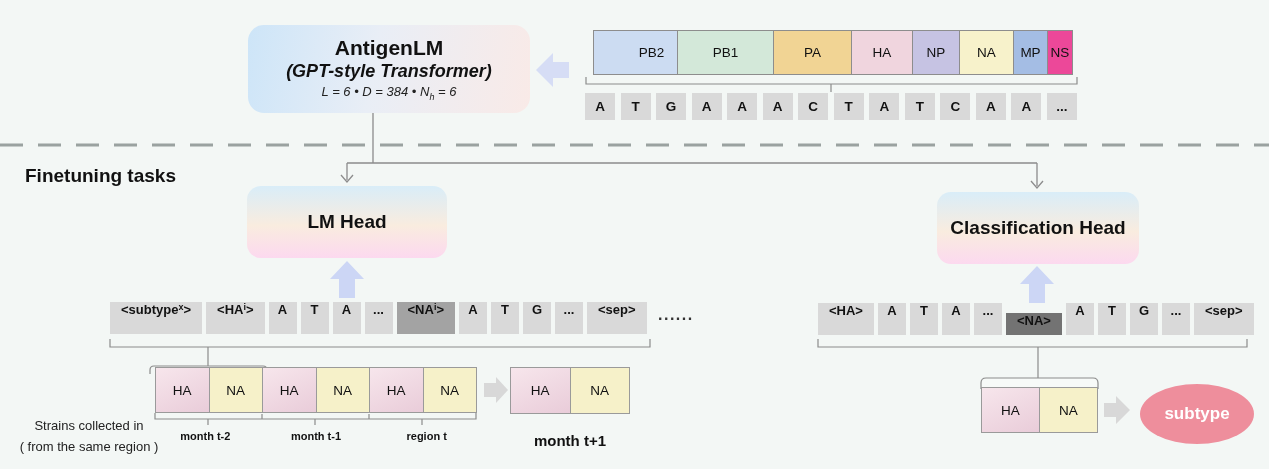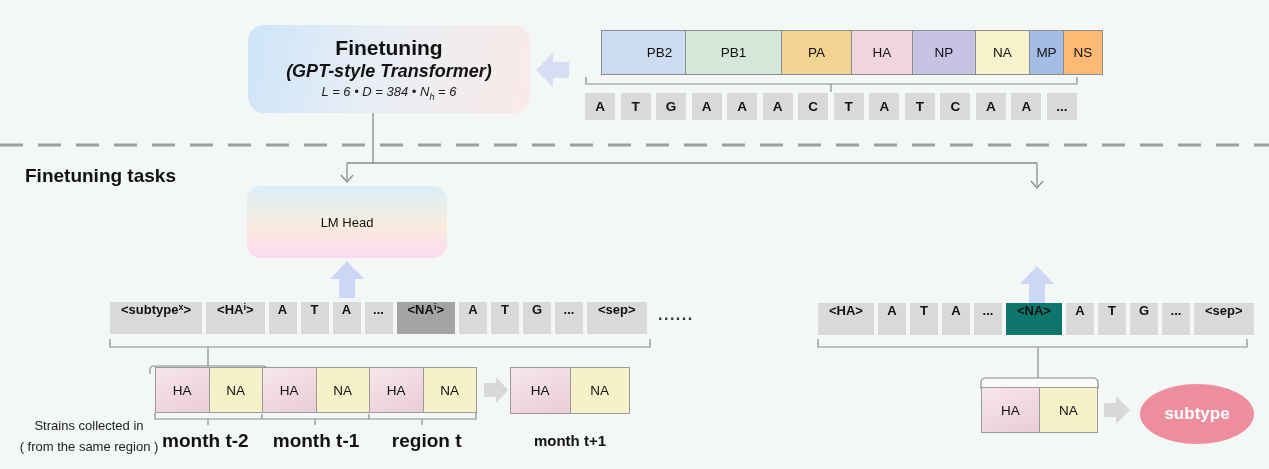--- a/index.html
+++ b/index.html
@@ -12,46 +12,46 @@
   .model-box{left:248px;top:25px;width:282px;height:88px;border-radius:16px;
              background:linear-gradient(100deg,#cde5f8 0%,#e9eef6 45%,#f9eae7 100%);
              display:flex;flex-direction:column;justify-content:center;align-items:center;}
   .model-title{font-weight:bold;font-size:21px;line-height:24px;}
   .model-subtitle{font-weight:bold;font-style:italic;font-size:18px;line-height:22px;}
   .model-params{font-style:italic;font-size:13px;margin-top:2px;color:#222;}
   .model-params sub{font-size:9px;}
   .genome-bar{left:585px;top:30px;height:45px;display:flex;}
   .genome-seg{border:1px solid #8d8d8d;margin-left:-1px;display:flex;align-items:center;
               justify-content:center;font-size:13.5px;box-sizing:border-box;}
-  .genome-seg:first-child{margin-left:16px;padding-left:32px;}
+  .genome-seg:first-child{margin-left:8px;padding-left:32px;}
   .dna-row{left:585px;top:93px;width:492px;display:flex;justify-content:space-between;}
   .dna-box{width:30px;height:27px;display:flex;align-items:center;justify-content:center;
            font-weight:bold;font-size:13.5px;}
   .head-box{border-radius:14px;display:flex;align-items:center;justify-content:center;
-            font-weight:normal;font-size:13px;
+            font-weight:bold;font-size:19px;
             background:linear-gradient(180deg,#d9edf8 0%,#f9ecdf 55%,#fcd9ef 100%);}
   #lm-head{left:247px;top:186px;width:200px;height:72px;}
   #cls-head{left:937px;top:192px;width:202px;height:72px;}
   .token-row{display:flex;gap:4px;height:32px;align-items:stretch;}
   #lm-token-row{left:110px;top:302px;}
   #cls-token-row{left:818px;top:303px;}
   .token{min-width:28px;display:flex;align-items:flex-start;justify-content:center;
          font-weight:bold;font-size:13px;padding:0 2px;box-sizing:border-box;white-space:nowrap;}
   .token.wide{padding:0 11px;}
   .token sub{font-size:9px;}
   .trailing-dots{left:658px;top:306px;font-weight:bold;font-size:16px;letter-spacing:1.5px;color:#333;}
   .pair-row{display:flex;}
   #strain-row{left:155px;top:367px;width:322px;height:46px;}
   #next-pair{left:510px;top:367px;width:120px;height:47px;}
   #cls-pair{left:981px;top:387px;width:117px;height:46px;}
   .strain-cell{flex:1;border:1px solid #9a9a9a;margin-left:-1px;display:flex;align-items:center;
                justify-content:center;font-size:13.5px;box-sizing:border-box;}
   .strain-cell:first-child{margin-left:0;}
   #month-labels{left:150px;top:430px;width:332px;display:flex;}
-  .month-label{flex:1;text-align:center;font-weight:bold;font-size:19px;}
+  .month-label{flex:1;text-align:center;font-weight:bold;font-size:11px;}
   #next-month-label{left:510px;top:432px;width:120px;text-align:center;font-weight:bold;font-size:15px;}
   .strains-caption{left:4px;top:415px;width:170px;text-align:center;font-size:13px;
                    line-height:21px;color:#222;}
   .subtype-ellipse{left:1140px;top:384px;width:114px;height:60px;border-radius:50%;
                    display:flex;align-items:center;justify-content:center;color:#fff;
                    font-weight:bold;font-size:17px;}
   svg.overlay{position:absolute;left:0;top:0;pointer-events:none;}
 </style>
 </head>
 <body>
@@ -78,53 +78,54 @@
     <polygon points="1037,266 1054,284 1045,284 1045,303 1029,303 1029,284 1020,284" fill="#ccd6f5"></polygon>
     <polygon points="484,383 496,383 496,377 508,390 496,403 496,397 484,397" fill="#d8d8d8"></polygon>
     <polygon points="1104,403 1116,403 1116,396 1130,410 1116,424 1116,417 1104,417" fill="#d8d8d8"></polygon>
   </svg>
 
   <div class="abs section-label" id="pretrain-label">
   </div>
   <div class="abs section-label" id="finetune-label">Finetuning tasks</div>
 
   <div class="abs model-box">
-    <div class="model-title">Finetuning</div>
+    <div class="model-title">AntigenLM</div>
     <div class="model-subtitle">(GPT-style Transformer)</div>
     <div class="model-params"><span>L = 6 • D = 384 • N</span><sub>h</sub><span> = 6</span></div>
   </div>
 
   <div class="abs genome-bar" id="genome-bar">
       <div class="genome-seg" style="width: 85px; background: rgb(204, 220, 242);">PB2</div>
       <div class="genome-seg" style="width: 97px; background: rgb(211, 232, 217);">PB1</div>
-      <div class="genome-seg" style="width: 71px; background: rgb(241, 212, 148);">PA</div>
+      <div class="genome-seg" style="width: 79px; background: rgb(241, 212, 148);">PA</div>
       <div class="genome-seg" style="width: 62px; background: rgb(240, 213, 222);">HA</div>
-      <div class="genome-seg" style="width: 64px; background: rgb(198, 195, 227);">NP</div>
+      <div class="genome-seg" style="width: 48px; background: rgb(198, 195, 227);">NP</div>
       <div class="genome-seg" style="width: 55px; background: rgb(247, 242, 203);">NA</div>
       <div class="genome-seg" style="width: 35px; background: rgb(164, 189, 228);">MP</div>
-      <div class="genome-seg" style="width: 40px; background: #fdba74;">NS</div>
+      <div class="genome-seg" style="width: 26px; background: #ec4899;">NS</div>
     </div>
   <div class="abs dna-row" id="dna-row">
       <div class="dna-box" style="background: rgb(217, 217, 217);">A</div>
       <div class="dna-box" style="background: rgb(217, 217, 217);">T</div>
       <div class="dna-box" style="background: rgb(217, 217, 217);">G</div>
       <div class="dna-box" style="background: rgb(217, 217, 217);">A</div>
       <div class="dna-box" style="background: rgb(217, 217, 217);">A</div>
       <div class="dna-box" style="background: rgb(217, 217, 217);">A</div>
       <div class="dna-box" style="background: rgb(217, 217, 217);">C</div>
       <div class="dna-box" style="background: rgb(217, 217, 217);">T</div>
       <div class="dna-box" style="background: rgb(217, 217, 217);">A</div>
       <div class="dna-box" style="background: rgb(217, 217, 217);">T</div>
       <div class="dna-box" style="background: rgb(217, 217, 217);">C</div>
       <div class="dna-box" style="background: rgb(217, 217, 217);">A</div>
       <div class="dna-box" style="background: rgb(217, 217, 217);">A</div>
       <div class="dna-box" style="background: rgb(217, 217, 217);">...</div>
     </div>
 
   <div class="abs head-box" id="lm-head">LM Head</div>
+  <div class="abs head-box" id="cls-head">Classification Head</div>
 
   <div class="abs token-row" id="lm-token-row">
       <div class="token wide" style="background: rgb(217, 217, 217);">&lt;subtype<sub>x</sub>&gt;</div>
       <div class="token wide" style="background: rgb(217, 217, 217);">&lt;HA<sub>i</sub>&gt;</div>
       <div class="token" style="background: rgb(217, 217, 217);">A</div>
       <div class="token" style="background: rgb(217, 217, 217);">T</div>
       <div class="token" style="background: rgb(217, 217, 217);">A</div>
       <div class="token" style="background: rgb(217, 217, 217);">...</div>
       <div class="token wide" style="background: #a3a3a3;">&lt;NA<sub>i</sub>&gt;</div>
       <div class="token" style="background: rgb(217, 217, 217);">A</div>
@@ -133,21 +134,21 @@
       <div class="token" style="background: rgb(217, 217, 217);">...</div>
       <div class="token wide" style="background: rgb(217, 217, 217);">&lt;sep&gt;</div>
     </div>
   <div class="abs trailing-dots">......</div>
   <div class="abs token-row" id="cls-token-row">
       <div class="token wide" style="background: rgb(217, 217, 217);">&lt;HA&gt;</div>
       <div class="token" style="background: rgb(217, 217, 217);">A</div>
       <div class="token" style="background: rgb(217, 217, 217);">T</div>
       <div class="token" style="background: rgb(217, 217, 217);">A</div>
       <div class="token" style="background: rgb(217, 217, 217);">...</div>
-      <div class="token wide" style="background: #0f766e;">&lt;NA&gt;</div>
+      <div class="token wide" style="background: #737373; margin-top: 10px;">&lt;NA&gt;</div>
       <div class="token" style="background: rgb(217, 217, 217);">A</div>
       <div class="token" style="background: rgb(217, 217, 217);">T</div>
       <div class="token" style="background: rgb(217, 217, 217);">G</div>
       <div class="token" style="background: rgb(217, 217, 217);">...</div>
       <div class="token wide" style="background: rgb(217, 217, 217);">&lt;sep&gt;</div>
     </div>
 
   <div class="abs pair-row" id="strain-row">
       <div class="strain-cell" style="background: linear-gradient(155deg, rgb(247, 230, 236) 0%, rgb(233, 204, 217) 100%);">HA</div>
       <div class="strain-cell" style="background: rgb(246, 241, 201);">NA</div>

